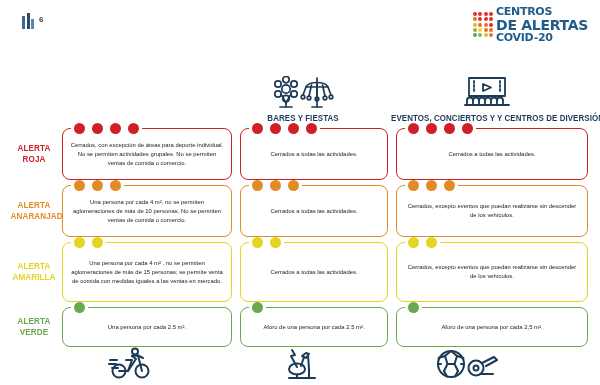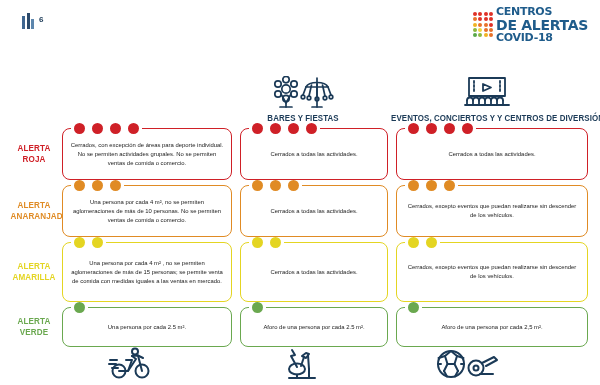--- a/index.html
+++ b/index.html
@@ -140,21 +140,21 @@
           <span style="background: rgb(232, 114, 42);"></span>
           <span style="background: rgb(232, 114, 42);"></span>
           <span style="background: rgb(90, 168, 74);"></span>
           <span style="background: rgb(140, 184, 63);"></span>
           <span style="background: rgb(240, 179, 35);"></span>
           <span style="background: rgb(232, 114, 42);"></span>
         </div>
       <div class="logo-text">
         <div class="l1">CENTROS</div>
         <div class="l2">DE ALERTAS</div>
-        <div class="l3">COVID-18</div>
+        <div class="l3">COVID-20</div>
       </div>
     </div>
   </div>
 
 
   <div class="col-heads" id="col-heads">
       <div class="col-head" id="colhead-1">
         <div class="ico">
           <svg width="68" height="34" viewBox="0 0 68 34" fill="none" stroke="#1b3a57" stroke-width="1.7" stroke-linecap="round" stroke-linejoin="round">
             <circle cx="17" cy="13" r="4.2"></circle>

